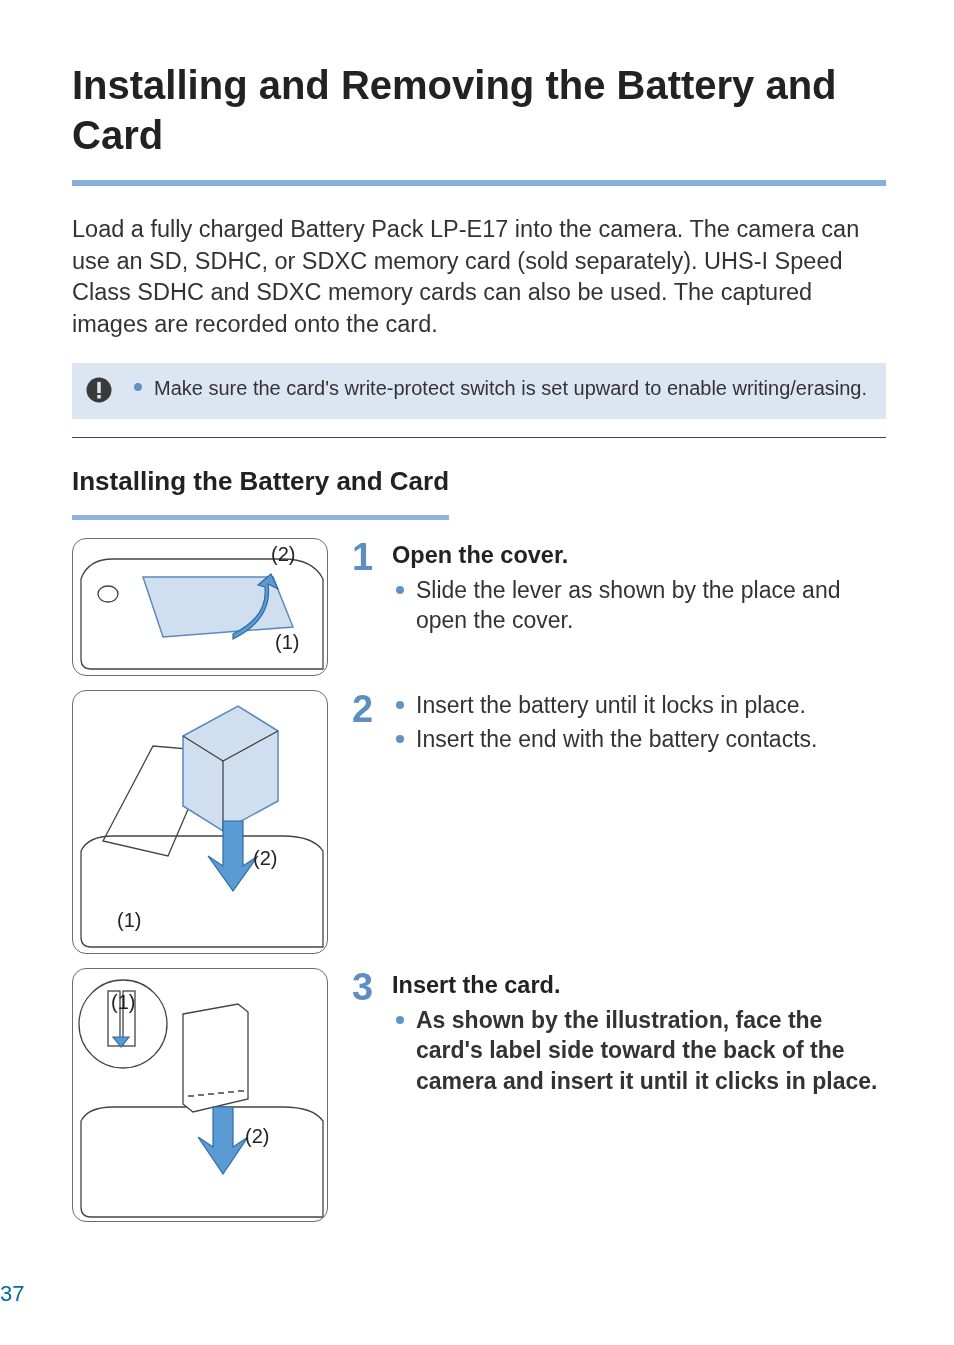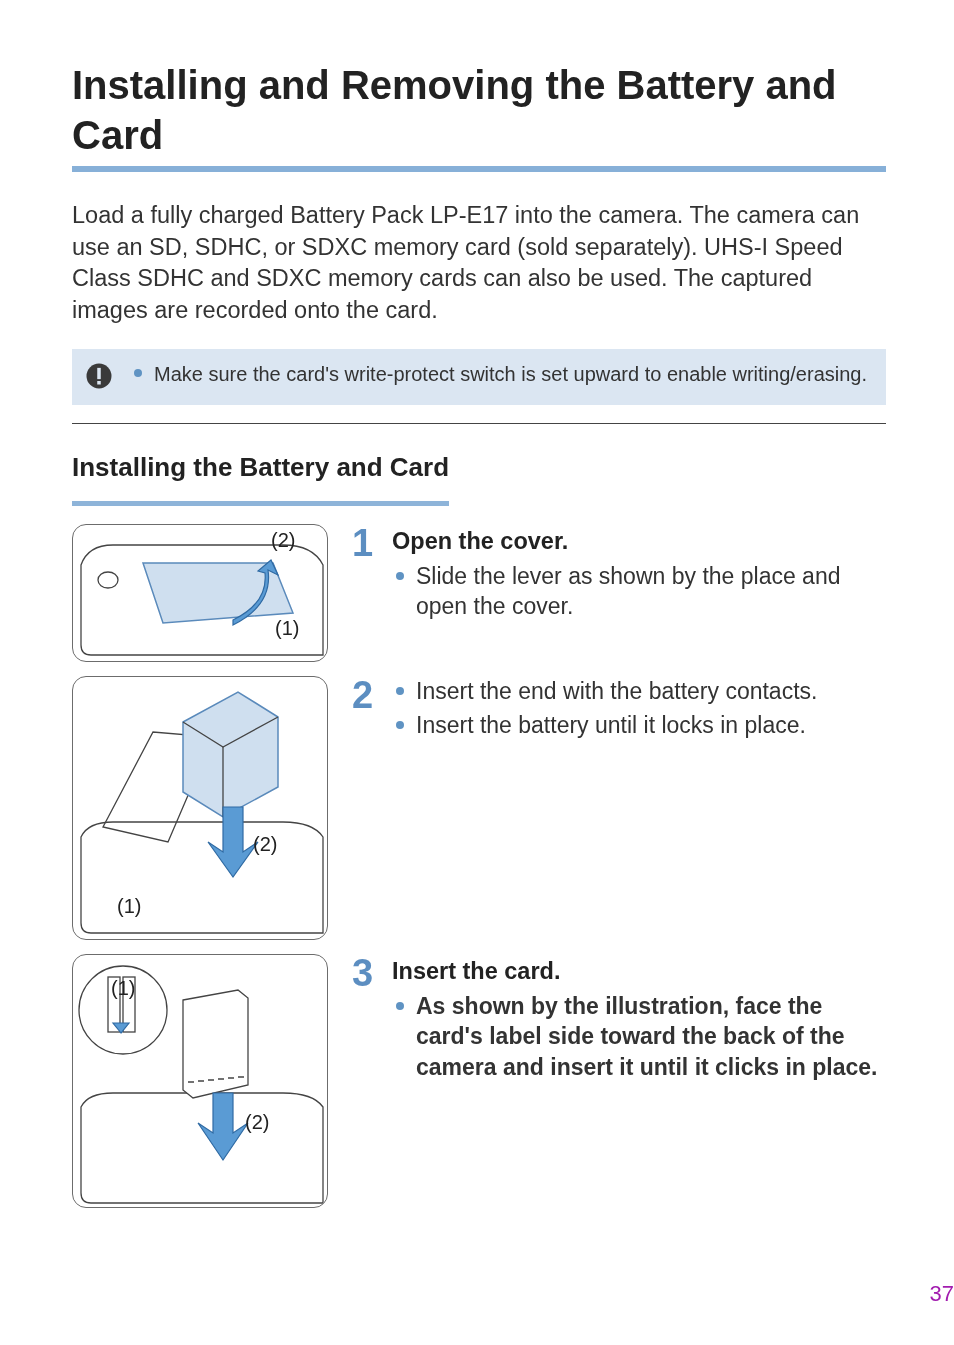--- a/index.html
+++ b/index.html
@@ -11,21 +11,21 @@
     background: #fff;
     position: relative;
     padding: 60px 68px 0 72px;
   }
   .page-title {
     font-size: 40px;
     font-weight: bold;
     line-height: 1.25;
     color: #222;
     border-bottom: 6px solid #87b0d8;
-    padding-bottom: 6px;
+    padding-bottom: 20px;
     margin-bottom: 28px;
   }
   .intro {
     font-size: 23.5px;
     line-height: 1.35;
     color: #333;
     margin-bottom: 22px;
   }
   .callout {
     display: flex;
@@ -113,23 +113,23 @@
     width: 8px; height: 8px; background: #5f93c3; border-radius: 50%;
     margin: 11px 12px 0 4px; flex: 0 0 auto;
   }
   .step-list .bold-note { font-weight: bold; }
 
   .page-number {
     position: absolute;
     bottom: 38px;
     width: 100%;
     left: 0;
-    text-align: right;
+    text-align: left;
     font-size: 22px;
-    color: #a21caf;
+    color: #0369a1;
   }
 
   
   .sketch { position:absolute; stroke:#444; fill:none; stroke-width:1.3; }
   .arrow-blue { fill:#5a9bd4; stroke:#2f6aa3; stroke-width:1.2; }
   .bat-body { fill:#cfdfef; stroke:#5a8abb; stroke-width:1.5; }
 </style>
 </head>
 <body>
 
@@ -194,25 +194,25 @@
     </svg>
     <div class="callout-num" style="left:180px; top:156px;">(2)</div>
     <div class="callout-num" style="left:44px; top:218px;">(1)</div>
   </div>
   <div class="step-body">
     <div class="step-num">2</div>
     <div class="step-text">
       <ul class="step-list">
         <li>
             <span class="dot"></span>
+            <span>Insert the battery until it locks in place.</span>
+          </li>
+        <li>
+            <span class="dot"></span>
             <span>Insert the end with the battery contacts.</span>
-          </li>
-        <li>
-            <span class="dot"></span>
-            <span>Insert the battery until it locks in place.</span>
           </li>
       </ul>
     </div>
   </div>
 </div>
 
 
 <div class="step">
   <div class="illus-box illus-3">
     <svg class="sketch" viewBox="0 0 256 254" width="256" height="254">

